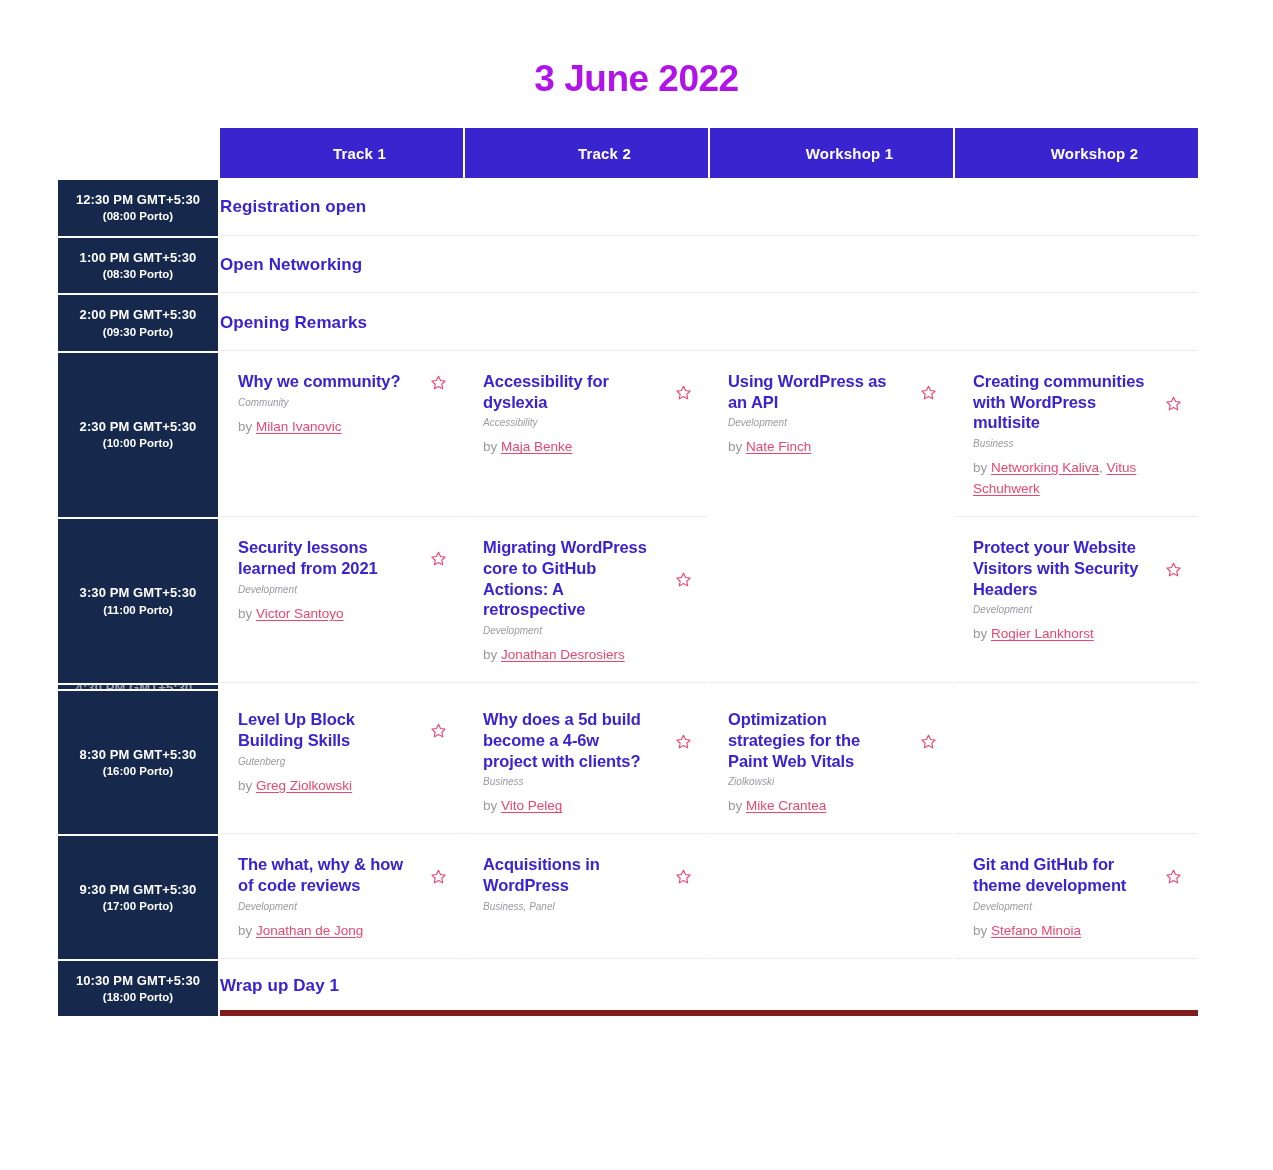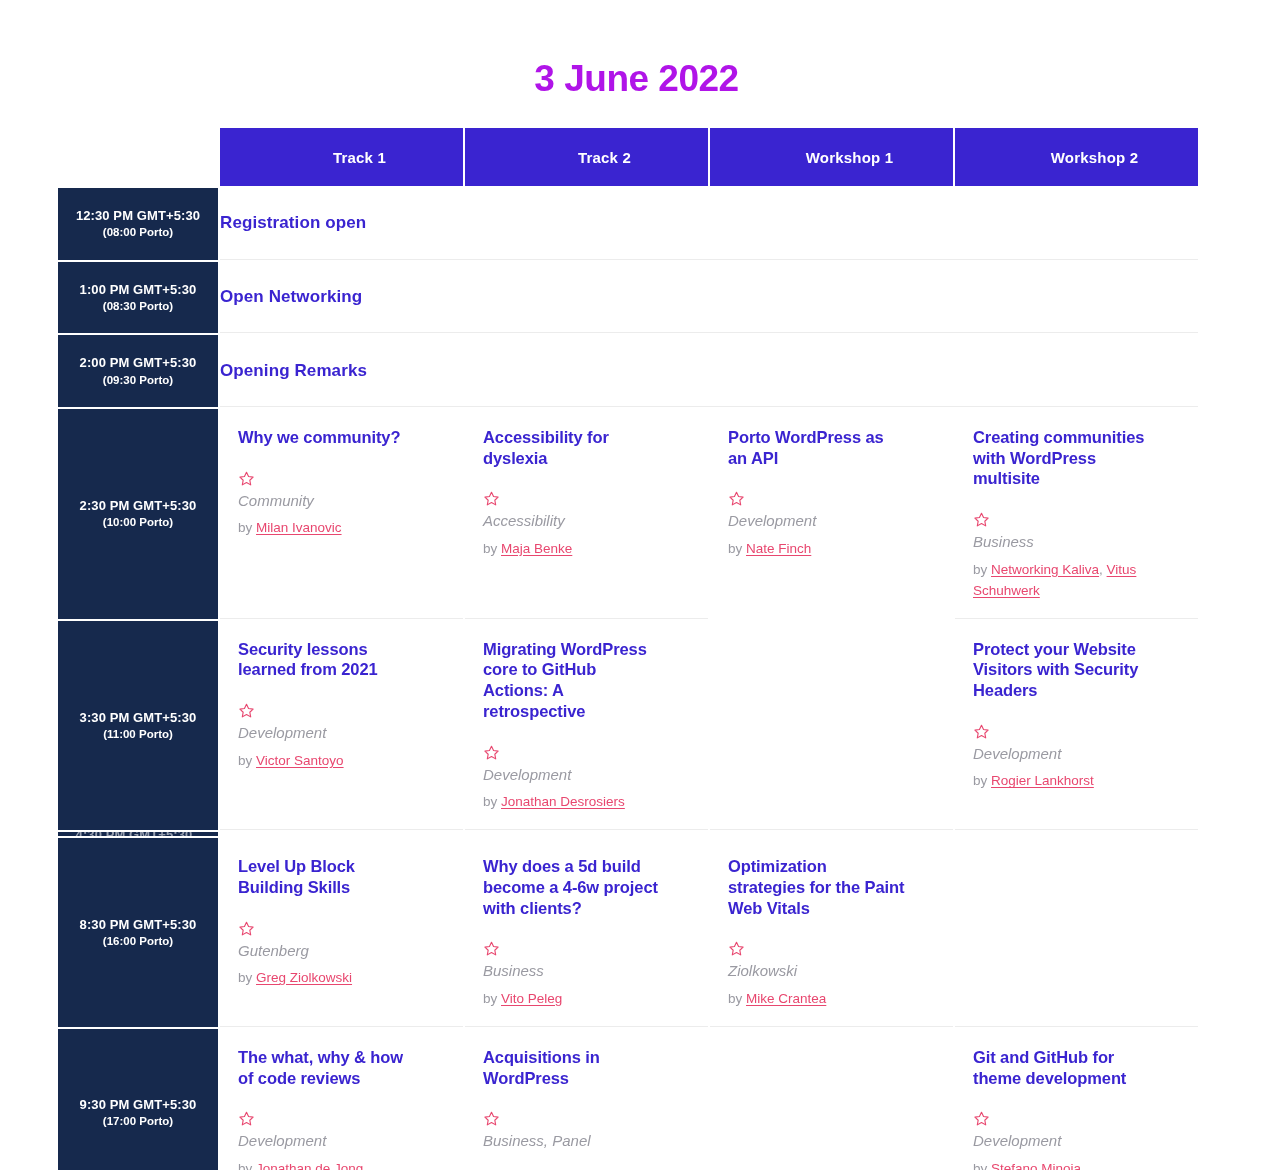--- a/index.html
+++ b/index.html
@@ -42,33 +42,33 @@
   th.corner {
     background: #ffffff;
     border: none;
   }
   th.track-head {
     background: #3a24d0;
     color: #ffffff;
     font-size: 15px;
     font-weight: bold;
     text-align: center;
-    height: 58px;
+    height: 50px;
     vertical-align: middle;
     letter-spacing: 0.2px;
     padding-left: 36px;
   }
 
   
   td.time-cell {
     background: #16294d;
     color: #ffffff;
     text-align: center;
     vertical-align: middle;
-    padding: 20px 6px;
+    padding: 12px 6px;
     line-height: 1.25;
   }
   .time-main {
     display: block;
     font-size: 13px;
     font-weight: bold;
     letter-spacing: 0.1px;
     white-space: nowrap;
   }
   .time-sub {
@@ -116,42 +116,41 @@
     border-bottom: 1px solid #ececec;
     position: relative;
   }
   td.empty {
     background: #ffffff;
     border-bottom: 1px solid #ececec;
   }
 
   .sess-head {
     display: flex;
-    align-items: flex-start;
+    align-items: center;
     justify-content: space-between;
     gap: 20px;
-    flex-direction: column;
   }
   .sess-title {
     font-size: 16.5px;
     font-weight: bold;
     color: #3a24d0;
     line-height: 1.26;
     letter-spacing: -0.1px;
     max-width: 178px;
   }
   .star-icon {
     flex: 0 0 auto;
     margin-top: 2px;
     width: 17px;
     height: 17px;
     display: block;
   }
   .sess-cat {
-    font-size: 15px;
+    font-size: 10px;
     font-style: italic;
     color: #9a9aa2;
     margin-top: 4px;
     line-height: 1.3;
   }
   .sess-by {
     font-size: 13.5px;
     color: #9a9aa2;
     margin-top: 8px;
     line-height: 1.55;
@@ -230,21 +229,21 @@
               <div class="sess-title">Accessibility for dyslexia</div>
               <svg class="star-icon" viewBox="0 0 24 24" fill="none" stroke="#e8476f" stroke-width="1.6" stroke-linejoin="round" stroke-linecap="round">
                 <path d="M12 3.2 L14.9 9.1 L21.3 10 L16.7 14.5 L17.9 21 L12 17.8 L6.1 21 L7.3 14.5 L2.7 10 L9.1 9.1 Z"></path>
               </svg>
             </div>
             <div class="sess-cat">Accessibility</div>
             <div class="sess-by"><span>by </span><a href="#">Maja Benke</a></div>
           </td>
           <td class="session" rowspan="2">
             <div class="sess-head">
-              <div class="sess-title">Porto WordPress as an API</div>
+              <div class="sess-title">Using WordPress as an API</div>
               <svg class="star-icon" viewBox="0 0 24 24" fill="none" stroke="#e8476f" stroke-width="1.6" stroke-linejoin="round" stroke-linecap="round">
                 <path d="M12 3.2 L14.9 9.1 L21.3 10 L16.7 14.5 L17.9 21 L12 17.8 L6.1 21 L7.3 14.5 L2.7 10 L9.1 9.1 Z"></path>
               </svg>
             </div>
             <div class="sess-cat">Development</div>
             <div class="sess-by"><span>by </span><a href="#">Nate Finch</a></div>
           </td>
           <td class="session">
             <div class="sess-head">
               <div class="sess-title">Creating communities with WordPress multisite</div>

